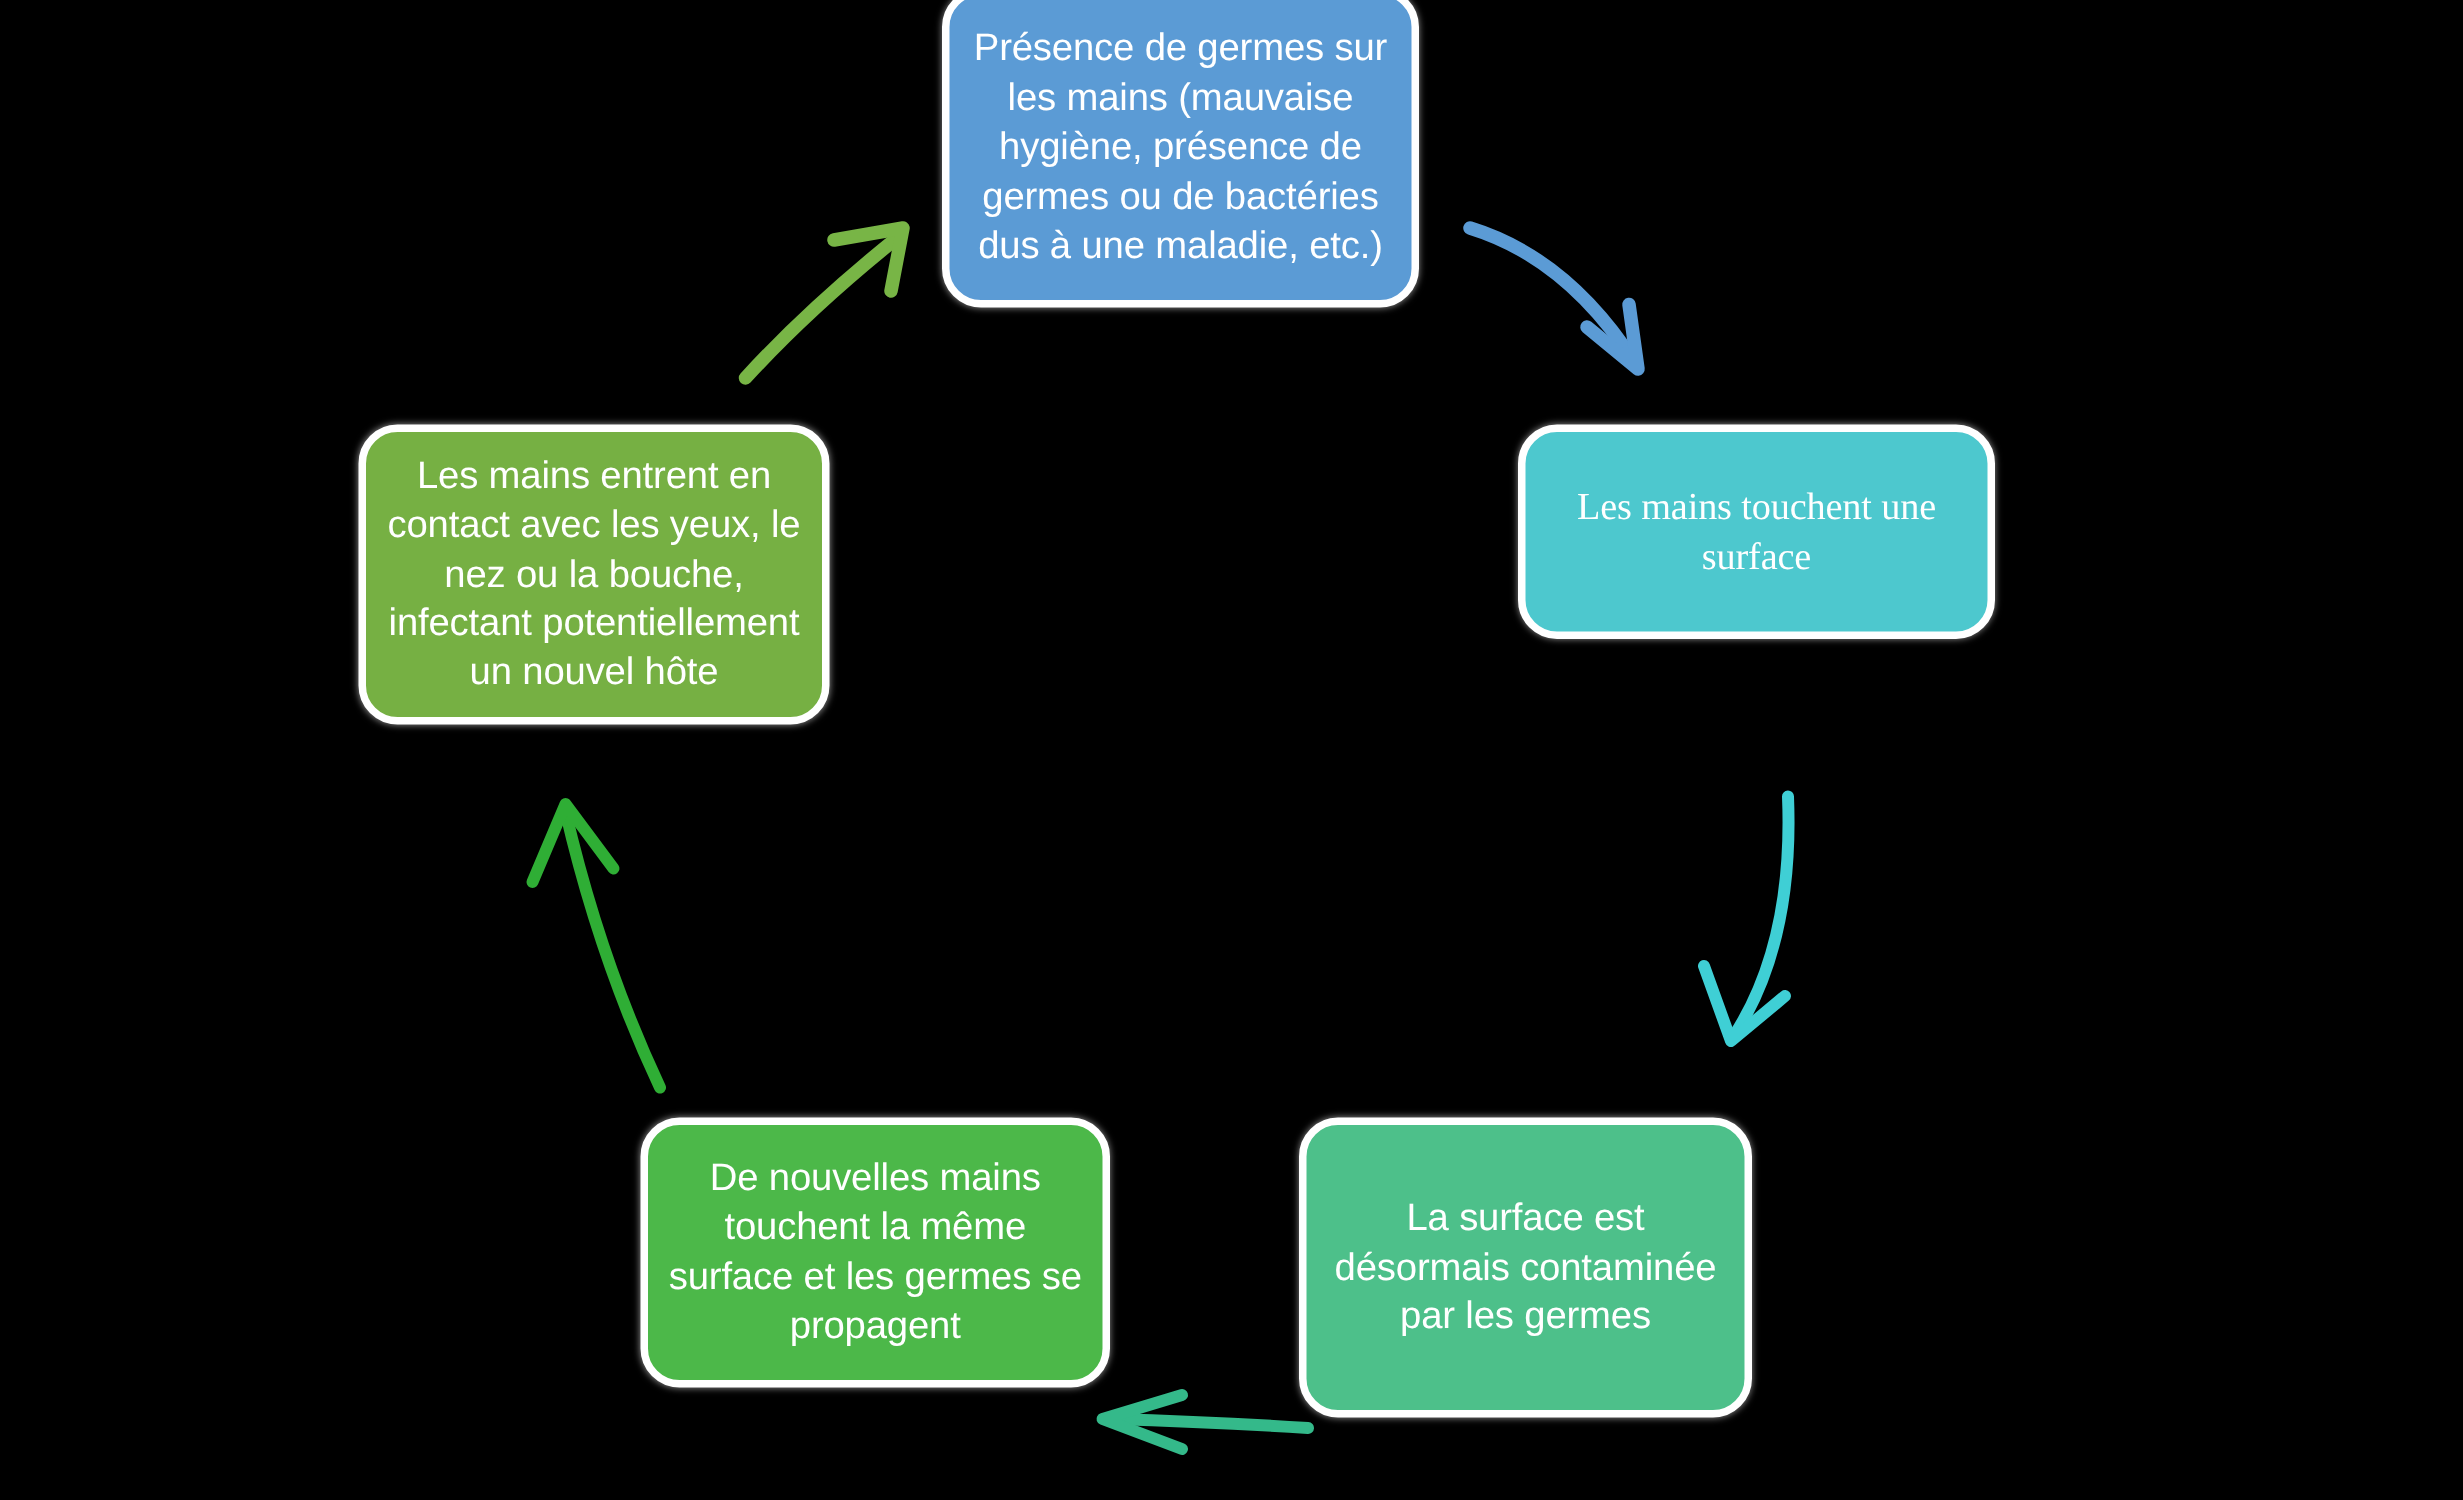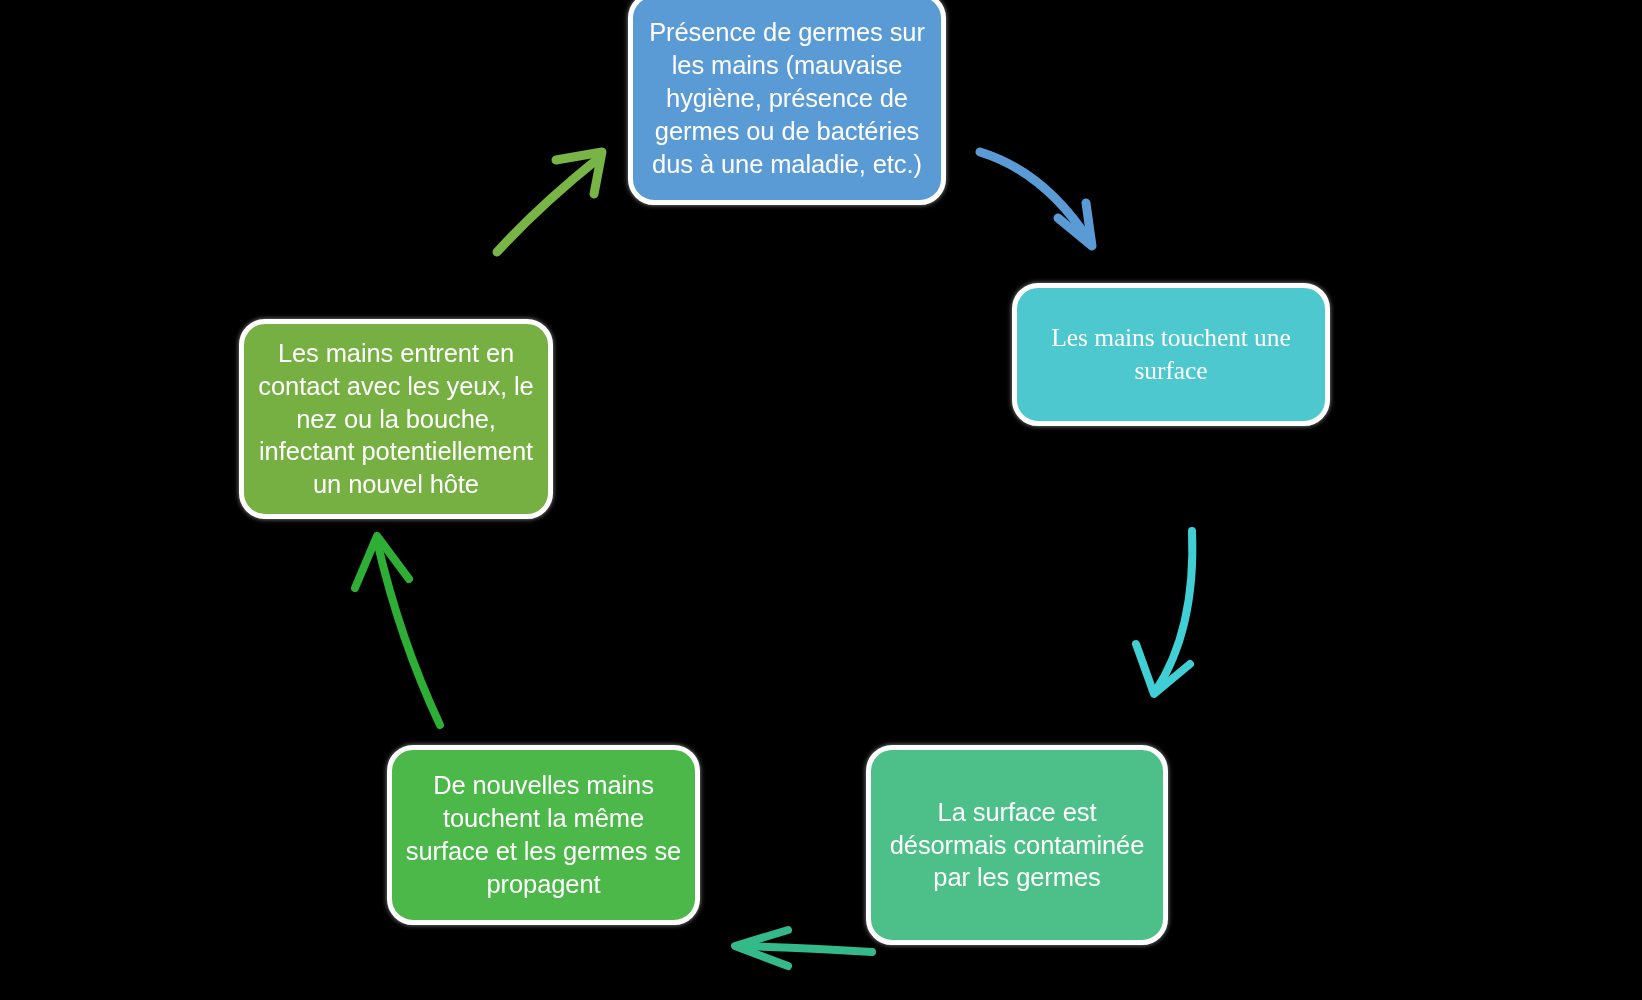--- a/index.html
+++ b/index.html
@@ -101,21 +101,21 @@
   </div>
 
   <div class="node" id="node-hands-touch-surface" style="background:#4DC8CE;">
     <span class="label">Les mains touchent une surface</span>
   </div>
 
   <div class="node" id="node-surface-contaminated" style="background:#4DC08A;">
     <span class="label">La surface est désormais contaminée par les germes</span>
   </div>
 
-  <div class="node" id="node-new-hands-spread" style="background:#4CB849;">
+  <div class="node" id="node-new-hands-spread" style="background:#4CB849;margin-left:40px;">
     <span class="label">De nouvelles mains touchent la même surface et les germes se propagent</span>
   </div>
 
-  <div class="node" id="node-hands-contact-face" style="background:#76B043;margin-top:36px;">
+  <div class="node" id="node-hands-contact-face" style="background:#76B043;">
     <span class="label">Les mains entrent en contact avec les yeux, le nez ou la bouche, infectant potentiellement un nouvel hôte</span>
   </div>
 
 </div>
 
 </body></html>

